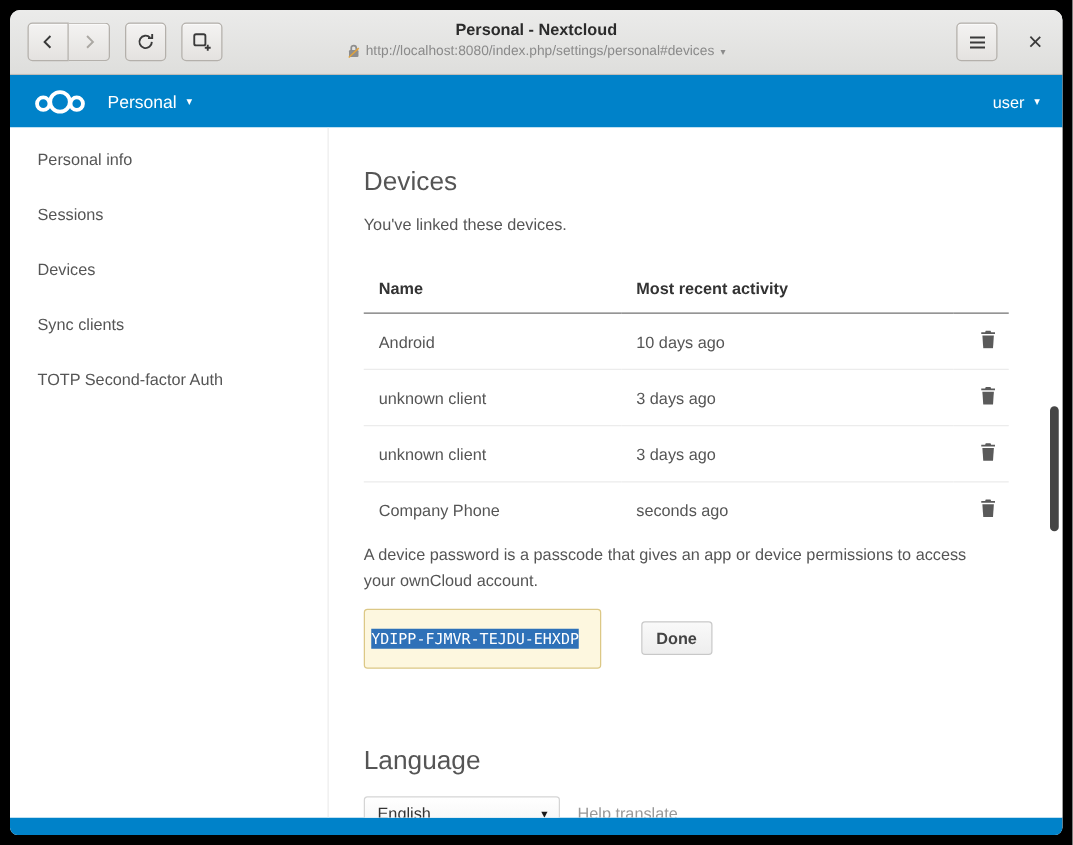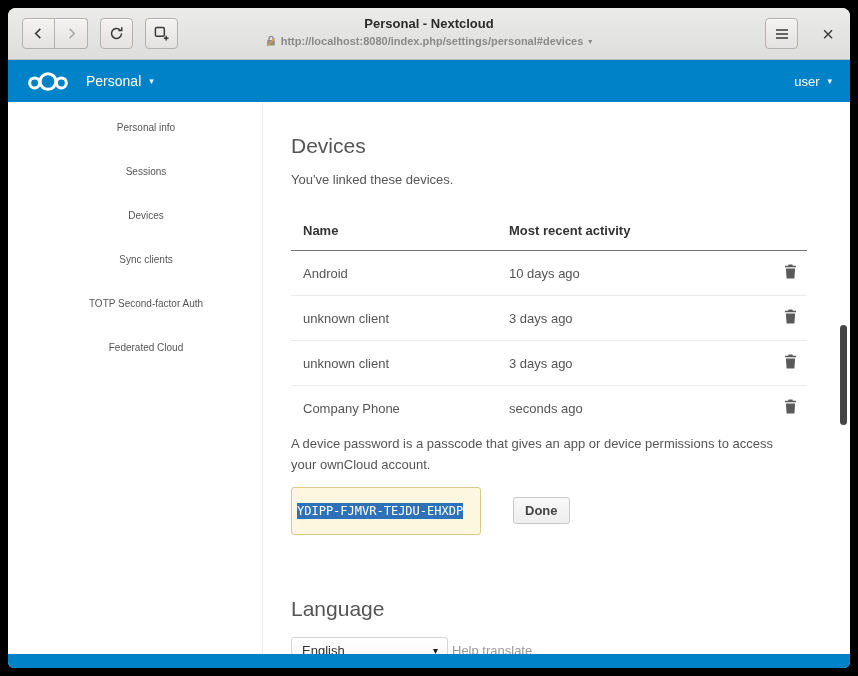--- a/index.html
+++ b/index.html
@@ -30,40 +30,40 @@
     cursor: pointer;
   }
   .linked-l { border-radius: 4px 0 0 4px; }
   .linked-r { border-radius: 0 4px 4px 0; border-left: none; }
   .hb-center {
     position: absolute; left: 50%; top: 7px; transform: translateX(-50%);
     text-align: center; width: 430px;
   }
   .win-title { font-size: 13px; font-weight: bold; color: #2b2b2b; line-height: 18px; }
   .url-row { display: inline-flex; align-items: center; gap: 5px; margin-top: 2px; cursor: pointer; }
-  .url-text { font-size: 11px; color: #8a8a8a; font-weight: bold; }
+  .url-text { font-size: 11px; color: #8a8a8a; }
   .url-caret { font-size: 8px; color: #8a8a8a; }
   .hb-right { margin-left: auto; display: flex; align-items: center; gap: 22px; }
   .close-btn { background: none; border: none; font-size: 20px; line-height: 20px; color: #3a3a3a; cursor: pointer; padding: 0 2px; }
 
   
   .nc-header {
     flex: 0 0 42px; background: var(--brand, #0082c9);
     display: flex; align-items: center; padding: 0 18px; color: #fff;
   }
   .nc-logo { display: inline-flex; align-items: center; margin-right: 16px; cursor: pointer; }
   .nc-appmenu, .nc-user { display: inline-flex; align-items: center; gap: 8px; cursor: pointer; }
   .nc-appmenu { font-size: 14px; }
   .nc-user { margin-left: auto; font-size: 13px; }
   .nc-caret { font-size: 9px; }
 
   
   .content { flex: 1 1 auto; display: flex; background: #fff; position: relative; overflow: hidden; }
   .sidebar { flex: 0 0 254px; padding-top: 4px; }
-  .side-item { height: 44px; line-height: 44px; padding-left: 22px; font-size: 10px; color: #555; cursor: pointer; text-align: center; }
+  .side-item { height: 44px; line-height: 44px; padding-left: 22px; font-size: 13px; color: #555; cursor: pointer; }
   .main { flex: 1 1 auto; border-left: 1px solid #ededed; padding: 26px 24px 0 28px; }
 
   h2.section-title { font-size: 21px; font-weight: 400; color: #555; margin: 6px 0 14px; }
   .subtitle { font-size: 13px; color: #555; margin: 0 0 24px; }
 
   table.devices { width: 516px; border-collapse: collapse; font-size: 13px; }
   table.devices th {
     text-align: left; font-weight: bold; color: #333;
     padding: 12px 0 12px 12px; border-bottom: 1px solid #737373;
   }
@@ -91,21 +91,21 @@
 
   .lang-title { margin: 62px 0 16px !important; }
   .lang-row { display: flex; align-items: center; }
   .lang-select {
     width: 157px; height: 28px; border: 1px solid #d5d5d5; border-radius: 3px;
     background: linear-gradient(#ffffff, #f4f4f4);
     display: flex; align-items: center; justify-content: space-between;
     padding: 0 9px 0 10px; font-size: 13px; color: #333; cursor: pointer;
   }
   .select-caret { font-size: 10px; color: #1a1a1a; }
-  .help-translate { margin-left: 4px; font-size: 13px; color: #999; cursor: pointer; }
+  .help-translate { margin-left: 14px; font-size: 13px; color: #999; cursor: pointer; }
 
   .scroll-thumb {
     position: absolute; right: 3px; top: 223px; width: 7px; height: 100px;
     background: #454545; border-radius: 4px; cursor: grab;
   }
 
   .footer-strip { flex: 0 0 14px; background: var(--brand, #0082c9); }
 </style>
 </head>
 <body>
@@ -181,21 +181,20 @@
     </span>
   </div>
 
   <div class="content">
     <div class="sidebar">
       <div class="side-item">Personal info</div>
       <div class="side-item">Sessions</div>
       <div class="side-item">Devices</div>
       <div class="side-item">Sync clients</div>
       <div class="side-item">TOTP Second-factor Auth</div>
-      <div class="side-item">Federated Cloud</div>
     </div>
 
     <div class="main">
       <h2 class="section-title">Devices</h2>
       <p class="subtitle">You've linked these devices.</p>
 
       <table class="devices">
         <thead>
           <tr>
             <th class="col-name">Name</th>

